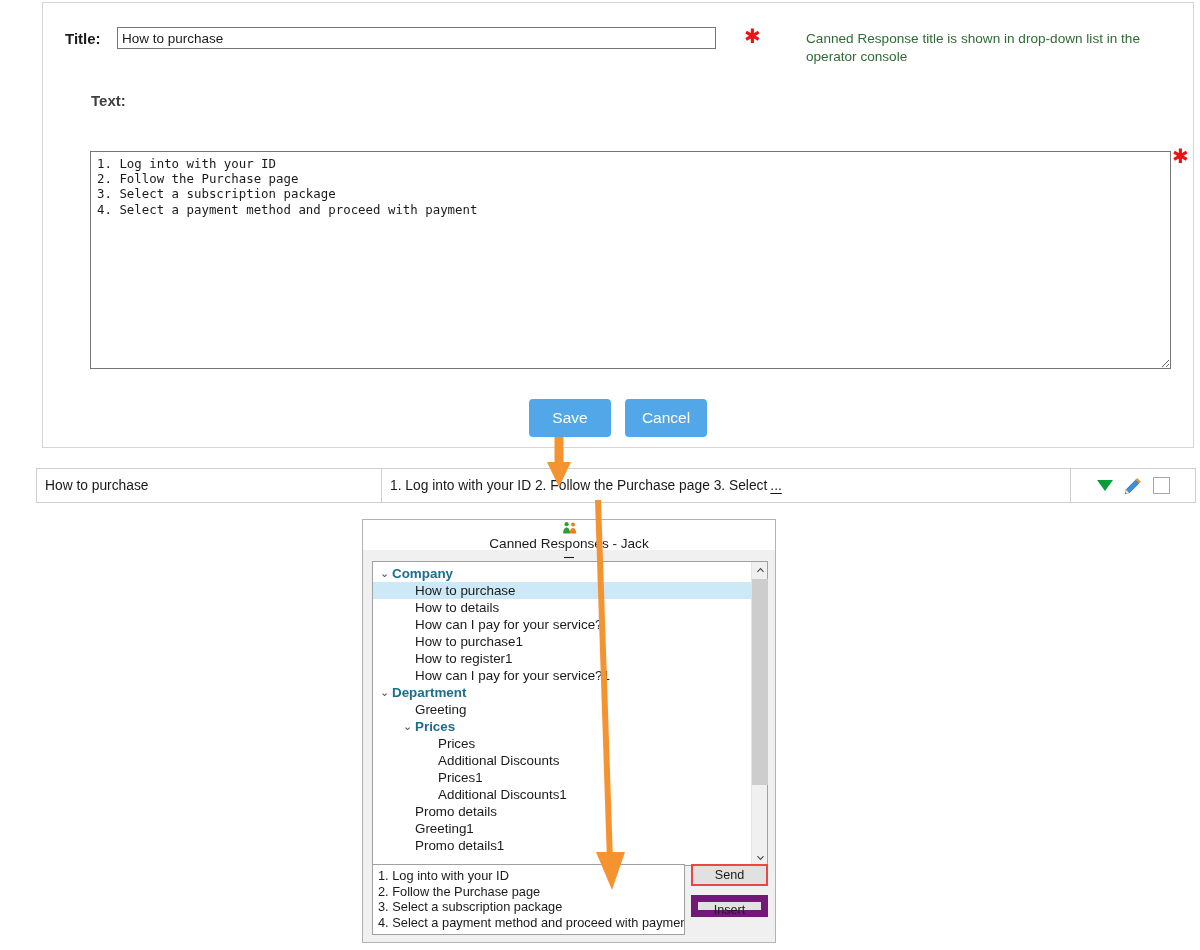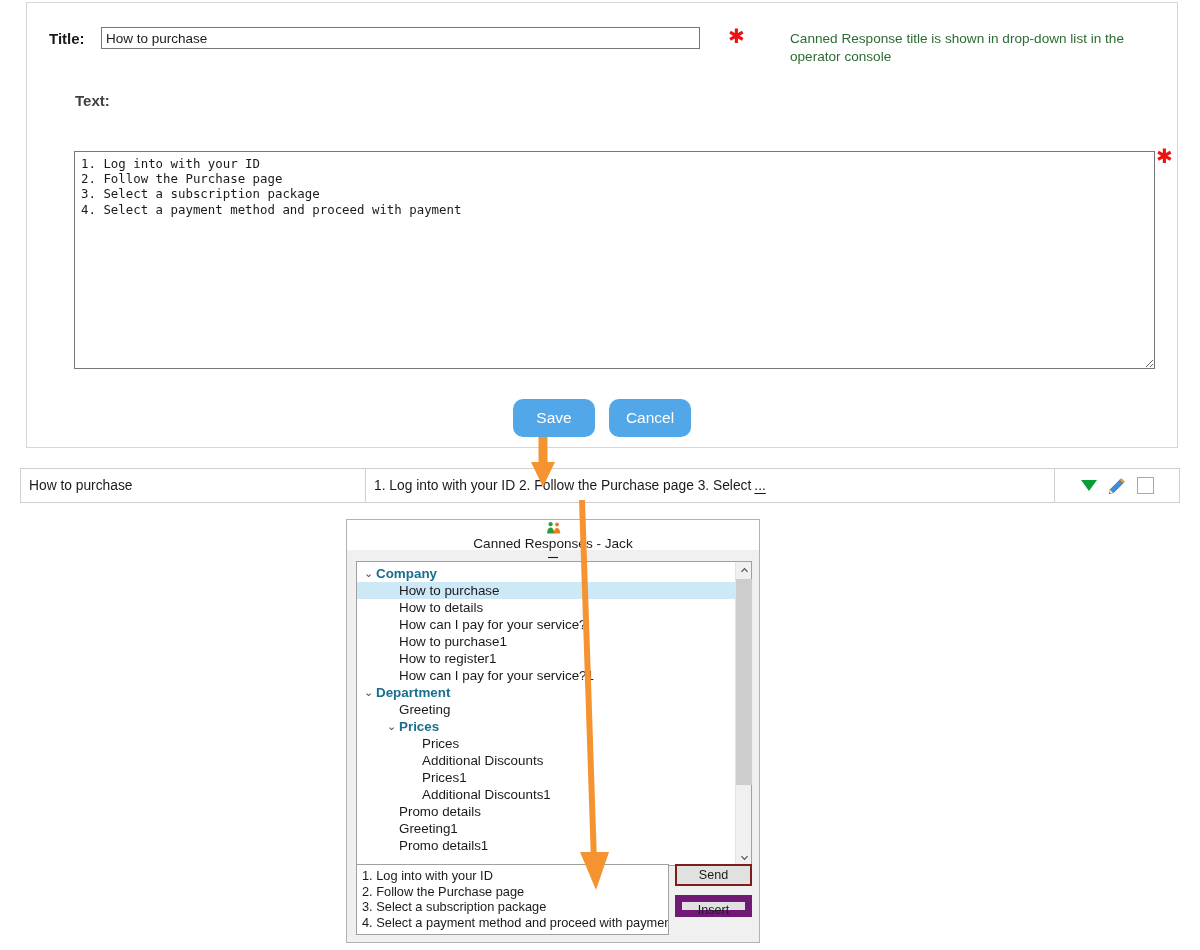--- a/index.html
+++ b/index.html
@@ -4,21 +4,21 @@
 <style>
   * { box-sizing: border-box; }
   html, body {
     margin: 0; padding: 0;
     width: 1200px; height: 950px;
     background: #ffffff;
     font-family: "Liberation Sans", sans-serif;
     color: #222;
     overflow: hidden;
   }
-  #root { position: relative; width: 1000px; height: 950px; }
+  #root { position: relative; width: 1000px; height: 950px; margin-left: 16px; }
 
   
   .form-panel {
     position: absolute;
     left: 26px; top: 2px;
     width: 1152px; height: 446px;
     border: 1px solid #d6d6d6;
     background: #fff;
   }
   .title-row {
@@ -75,21 +75,21 @@
     overflow: hidden;
   }
   .star-text { position: absolute; left: 1129px; top: 148px; }
   .btn-row {
     position: absolute; left: 0; top: 396px; width: 100%;
     display: flex; justify-content: center; gap: 14px;
   }
   .btn-primary {
     width: 82px; height: 38px;
     background: #52a7e8;
-    border: none; border-radius: 10px;
+    border: none; border-radius: 4px;
     color: #ffffff;
     font-family: "Liberation Sans", sans-serif;
     font-size: 15.5px;
     cursor: pointer;
     text-align: center;
   }
 
   
   .result-table {
     position: absolute; left: 20px; top: 468px;
@@ -224,21 +224,21 @@
   .dlg-action-btn {
     width: 77px; height: 22px;
     background: #e1e1e1;
     border: 7px solid #701a75;
     font-family: "Liberation Sans", sans-serif;
     font-size: 12.6px;
     color: #1a1a1a;
     cursor: pointer;
   }
   .dlg-action-btn.focused {
-    border: 2px solid #7f1d1d;
+    border: 2px solid #ef4444;
   }
 
   
   .arrows {
     position: absolute; left: 0; top: 0;
     width: 1200px; height: 950px;
     pointer-events: none;
   }
 </style>
 </head>

